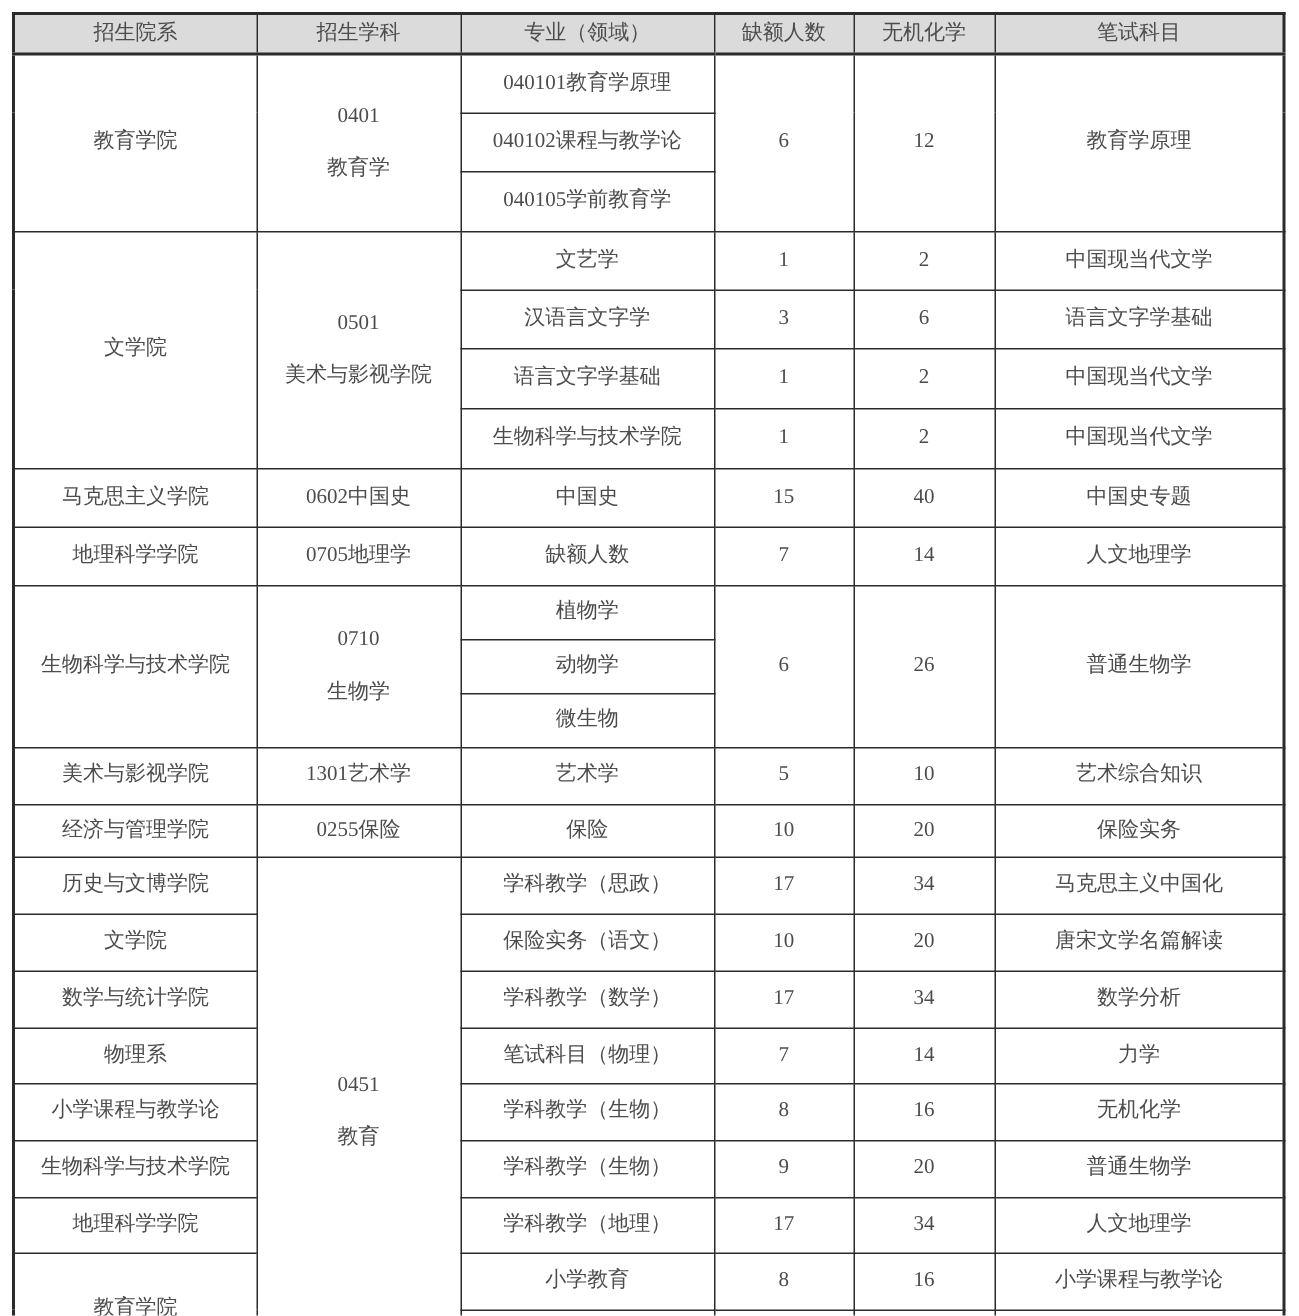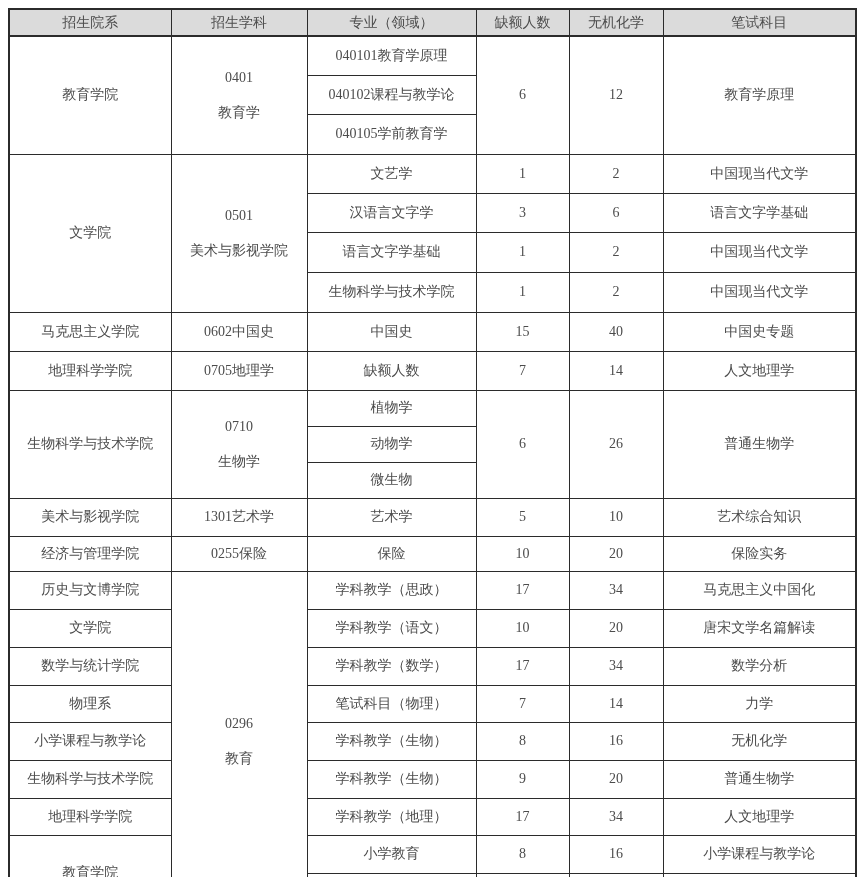--- a/index.html
+++ b/index.html
@@ -156,31 +156,31 @@
       <td>0255保险</td>
       <td>保险</td>
       <td>10</td>
       <td>20</td>
       <td>保险实务</td>
     </tr>
 
     <tr style="height:38px">
       <td>历史与文博学院</td>
       <td rowspan="9" class="two-line">
-        <span class="line1">0296</span>
+        <span class="line1">0451</span>
         <span class="line2">教育</span>
       </td>
       <td>学科教学（思政）</td>
       <td>17</td>
       <td>34</td>
       <td>马克思主义中国化</td>
     </tr>
     <tr style="height:38px">
       <td>文学院</td>
-      <td>学科教学（语文）</td>
+      <td>保险实务（语文）</td>
       <td>10</td>
       <td>20</td>
       <td>唐宋文学名篇解读</td>
     </tr>
     <tr style="height:38px">
       <td>数学与统计学院</td>
       <td>学科教学（数学）</td>
       <td>17</td>
       <td>34</td>
       <td>数学分析</td>

